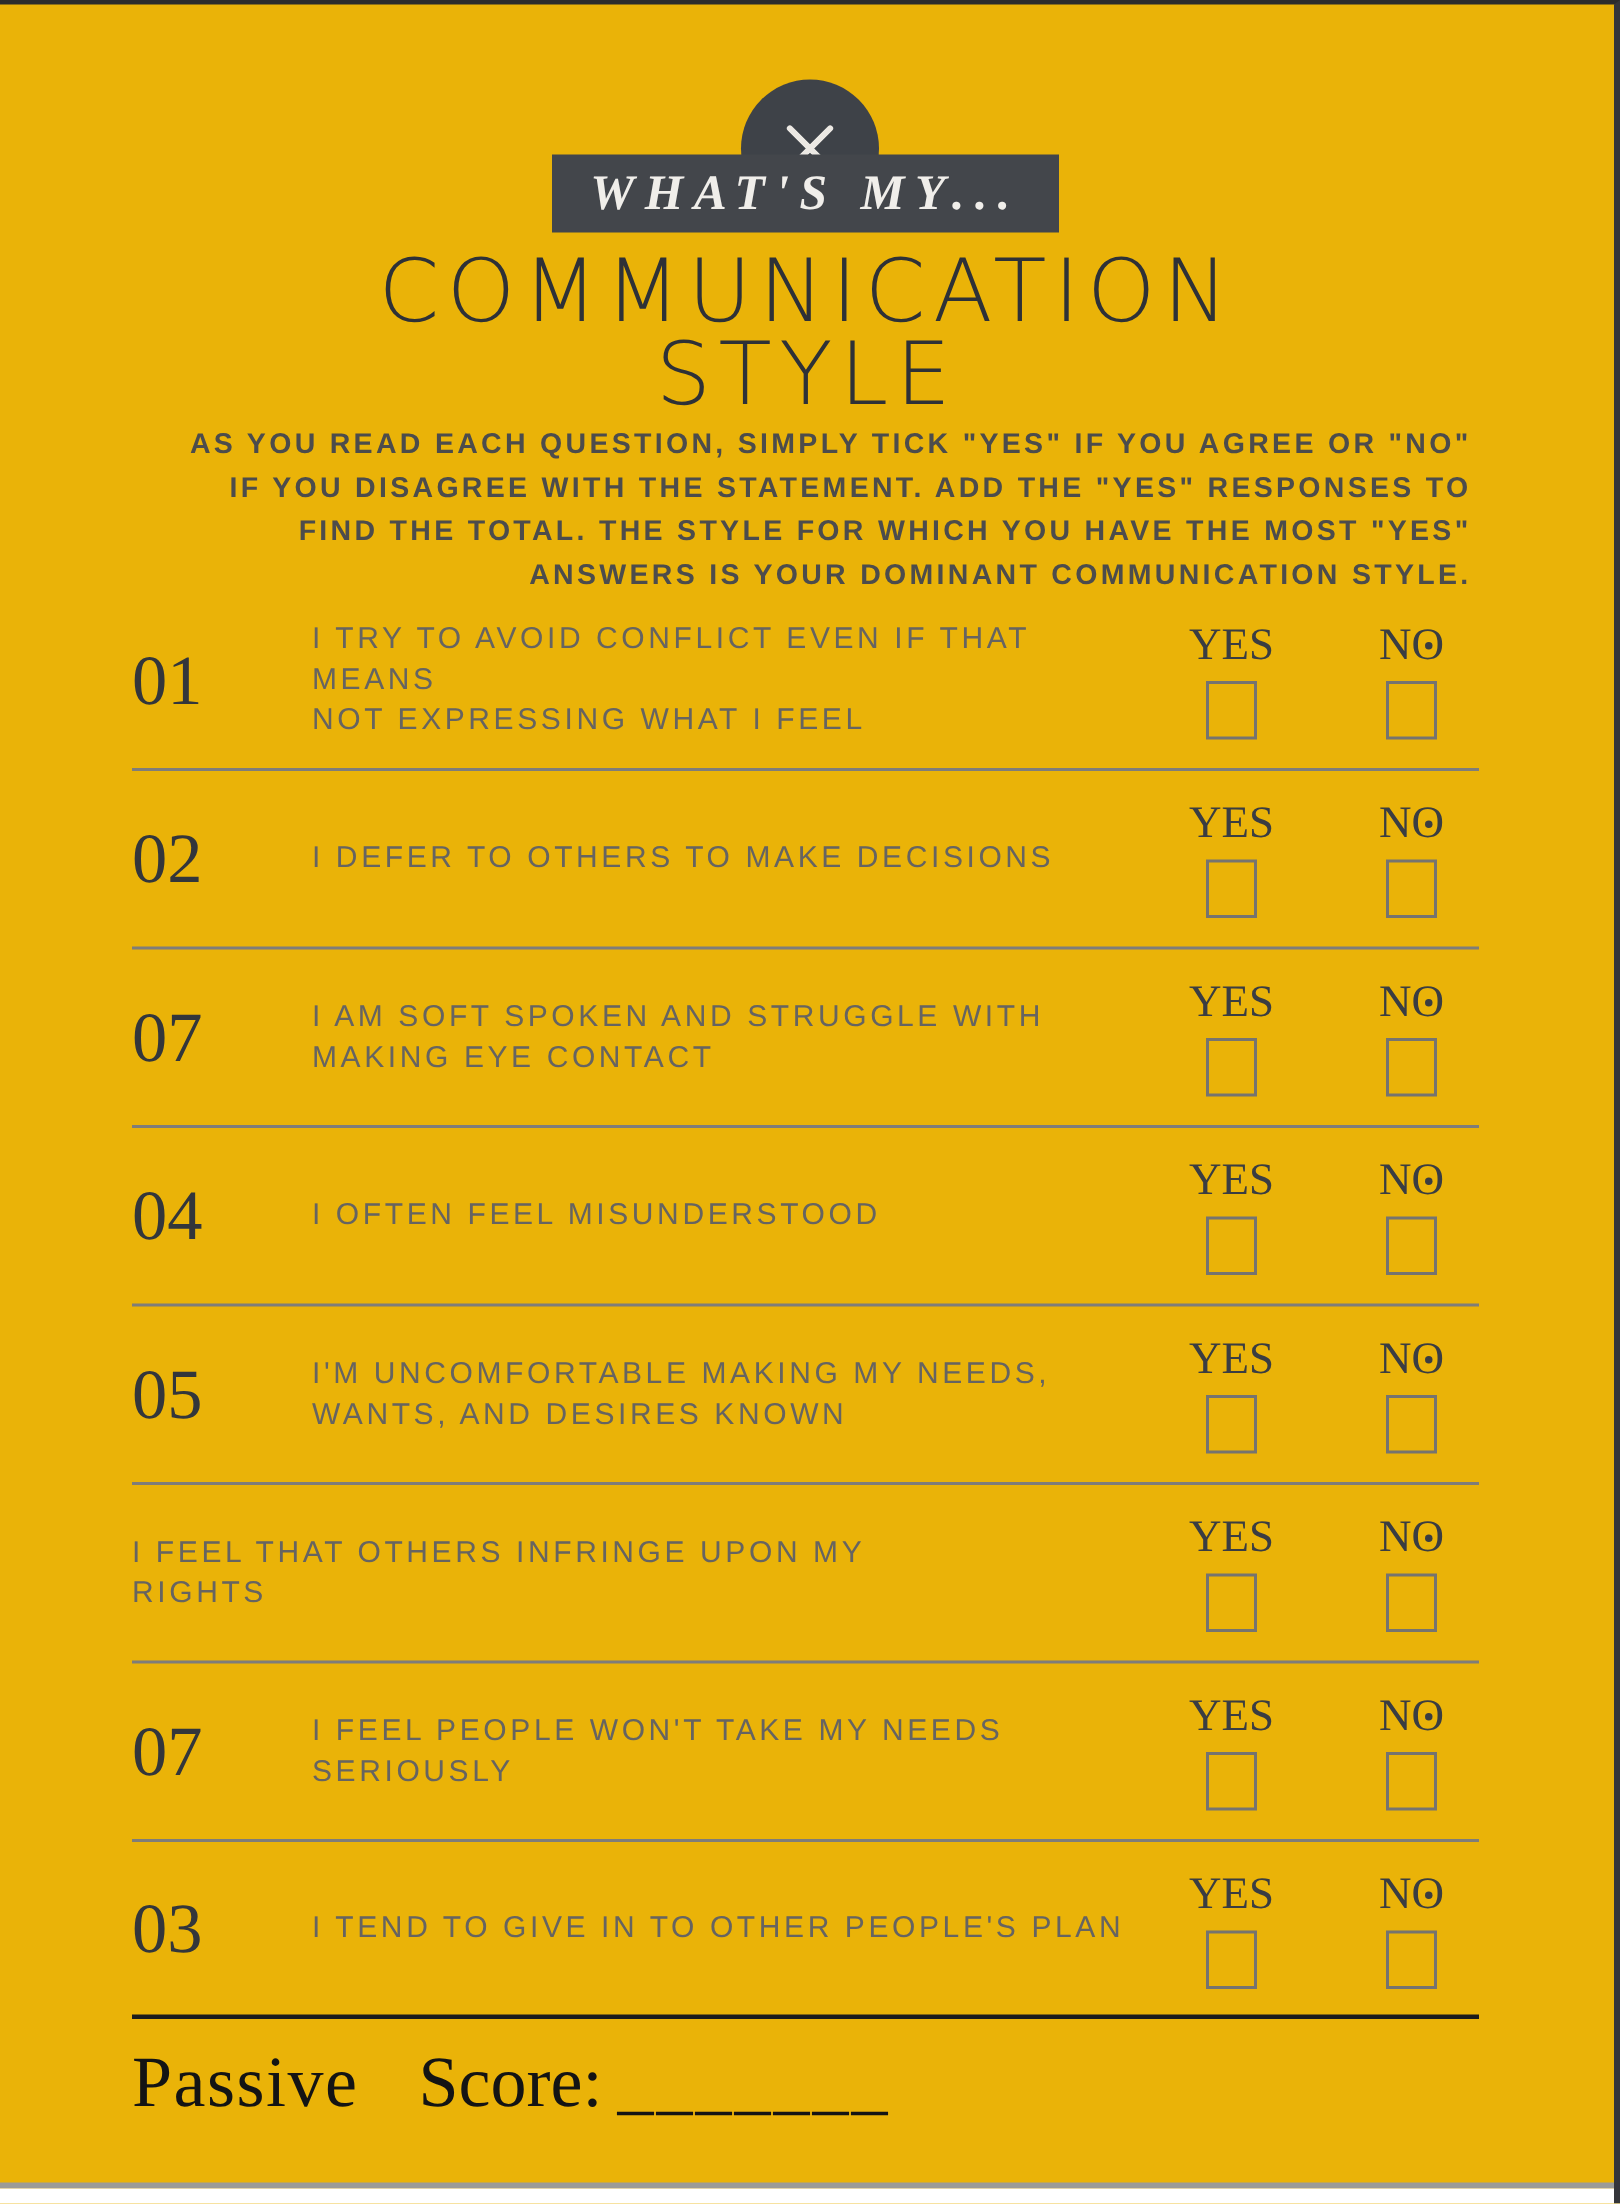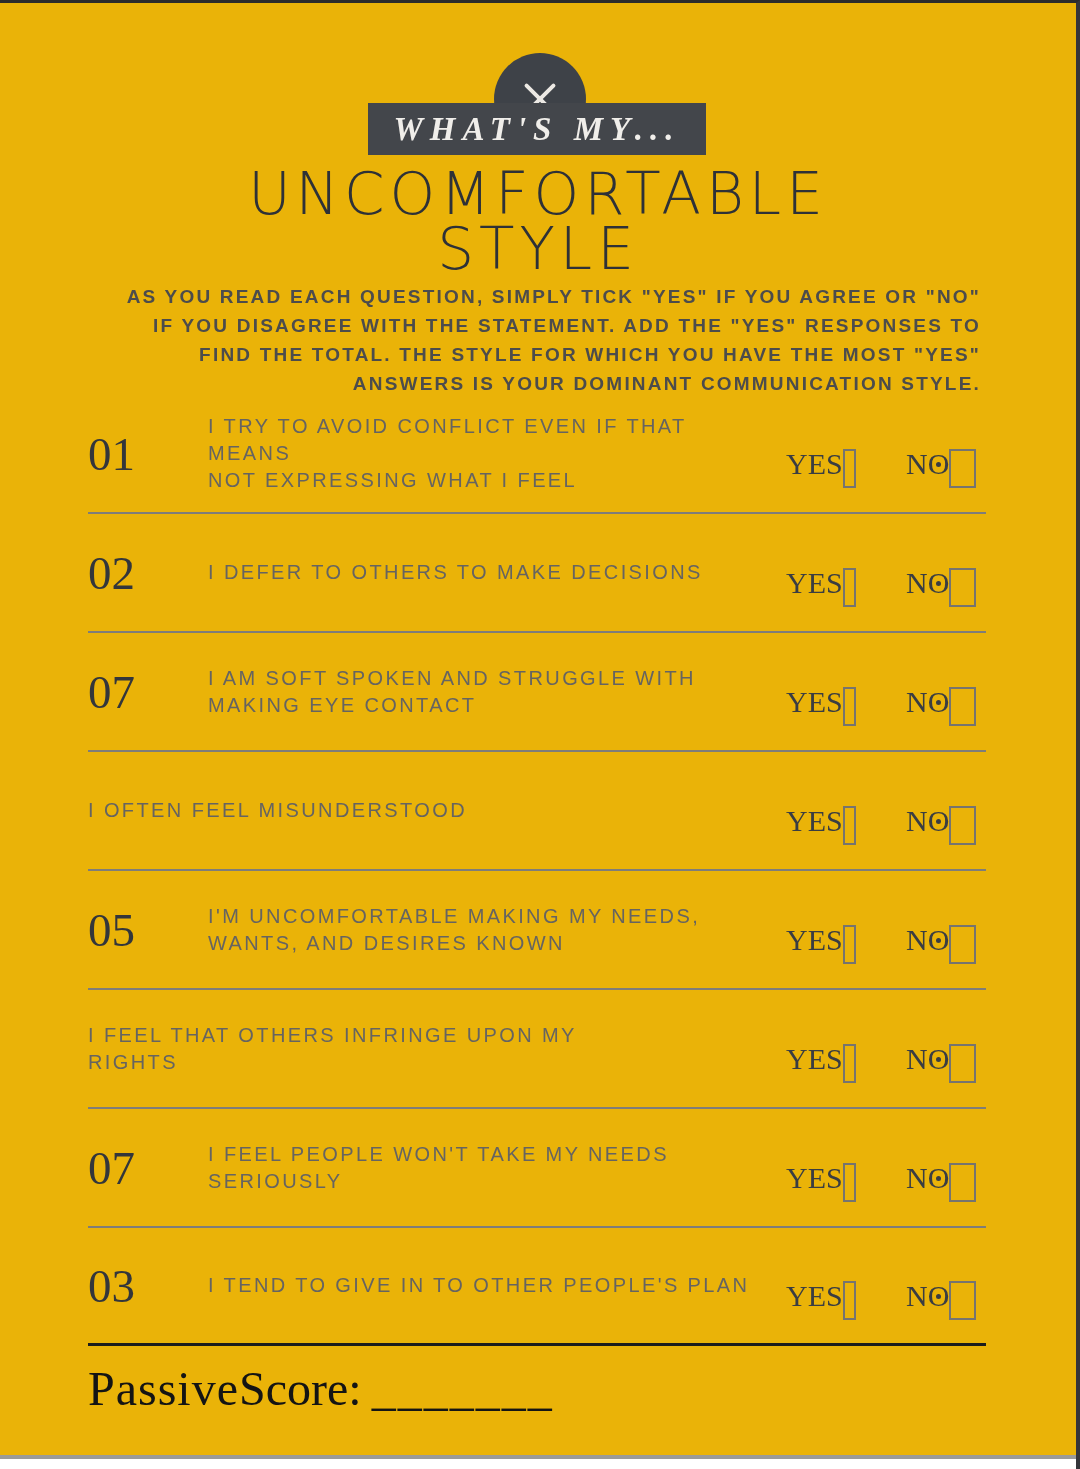--- a/index.html
+++ b/index.html
@@ -79,21 +79,21 @@
     display:flex; align-items:center;
     font-size:20px; line-height:27px; letter-spacing:2.4px;
     color:#666461; white-space:pre-line;
   }
   .answers {
     margin-left:auto; margin-right:10px;
     width:190px; flex:0 0 190px;
     display:flex; justify-content:space-between;
     padding-top:20px;
   }
-  .answer-col { width:70px; display:flex; flex-direction:row; align-items:center; }
+  .answer-col { width:70px; display:flex; flex-direction:column; align-items:center; }
   .answer-label {
     font-family:"Liberation Serif", serif;
     font-size:30px; color:#3a3d42; line-height:30px;
     position:relative;
   }
   .answer-label.no-label::after {
     content:""; position:absolute;
     width:5px; height:5px; border-radius:50%;
     background:#3a3d42; right:8px; top:13px;
   }
@@ -103,21 +103,21 @@
   }
 
   
   .footer {
     position:absolute; top:1346px; left:88px; right:90px;
     display:flex; justify-content:flex-start; align-items:flex-start;
     padding-top:12px;
     font-family:"Liberation Serif", serif; color:#141414;
   }
   .style-name { font-size:48px; letter-spacing:1px; }
-  .score { font-size:48px; display:flex; align-items:baseline; gap:10px; }
+  .score { font-size:48px; display:flex; align-items:baseline; gap:10px;margin-left:40px; }
   .score-blank { font-size:48px; letter-spacing:2px; }
 
   
   .bottom-line {
     position:absolute; left:0; right:0; bottom:10px; height:4px;
     background:#9b9b98;
   }
   .bottom-white {
     position:absolute; left:0; right:0; bottom:0; height:10px;
     background:#ffffff;
@@ -131,21 +131,21 @@
   <div class="close-circle">
     <div class="close-stroke a"></div>
     <div class="close-stroke b"></div>
   </div>
 
   <div class="banner">
     <span class="banner-label">WHAT'S MY...</span>
   </div>
 
   <div class="title">
-    <div>UNCOMFORTABLE</div>
+    <div>COMMUNICATION</div>
     <div>STYLE</div>
   </div>
 
   <div class="instructions">AS YOU READ EACH QUESTION, SIMPLY TICK "YES" IF YOU AGREE OR "NO"
 IF YOU DISAGREE WITH THE STATEMENT. ADD THE "YES" RESPONSES TO
 FIND THE TOTAL. THE STYLE FOR WHICH YOU HAVE THE MOST "YES"
 ANSWERS IS YOUR DOMINANT COMMUNICATION STYLE.</div>
 
   <div class="quiz" id="quiz">
     <div class="row">
@@ -189,20 +189,21 @@
           <div class="checkbox" role="checkbox" aria-checked="false"></div>
         </div>
         <div class="answer-col">
           <span class="answer-label no-label">NO</span>
           <div class="checkbox" role="checkbox" aria-checked="false"></div>
         </div>
       </div>
     </div>
 
     <div class="row">
+      <div class="q-number">04</div>
       <div class="q-text">I OFTEN FEEL MISUNDERSTOOD</div>
       <div class="answers">
         <div class="answer-col">
           <span class="answer-label yes-label">YES</span>
           <div class="checkbox" role="checkbox" aria-checked="false"></div>
         </div>
         <div class="answer-col">
           <span class="answer-label no-label">NO</span>
           <div class="checkbox" role="checkbox" aria-checked="false"></div>
         </div>

